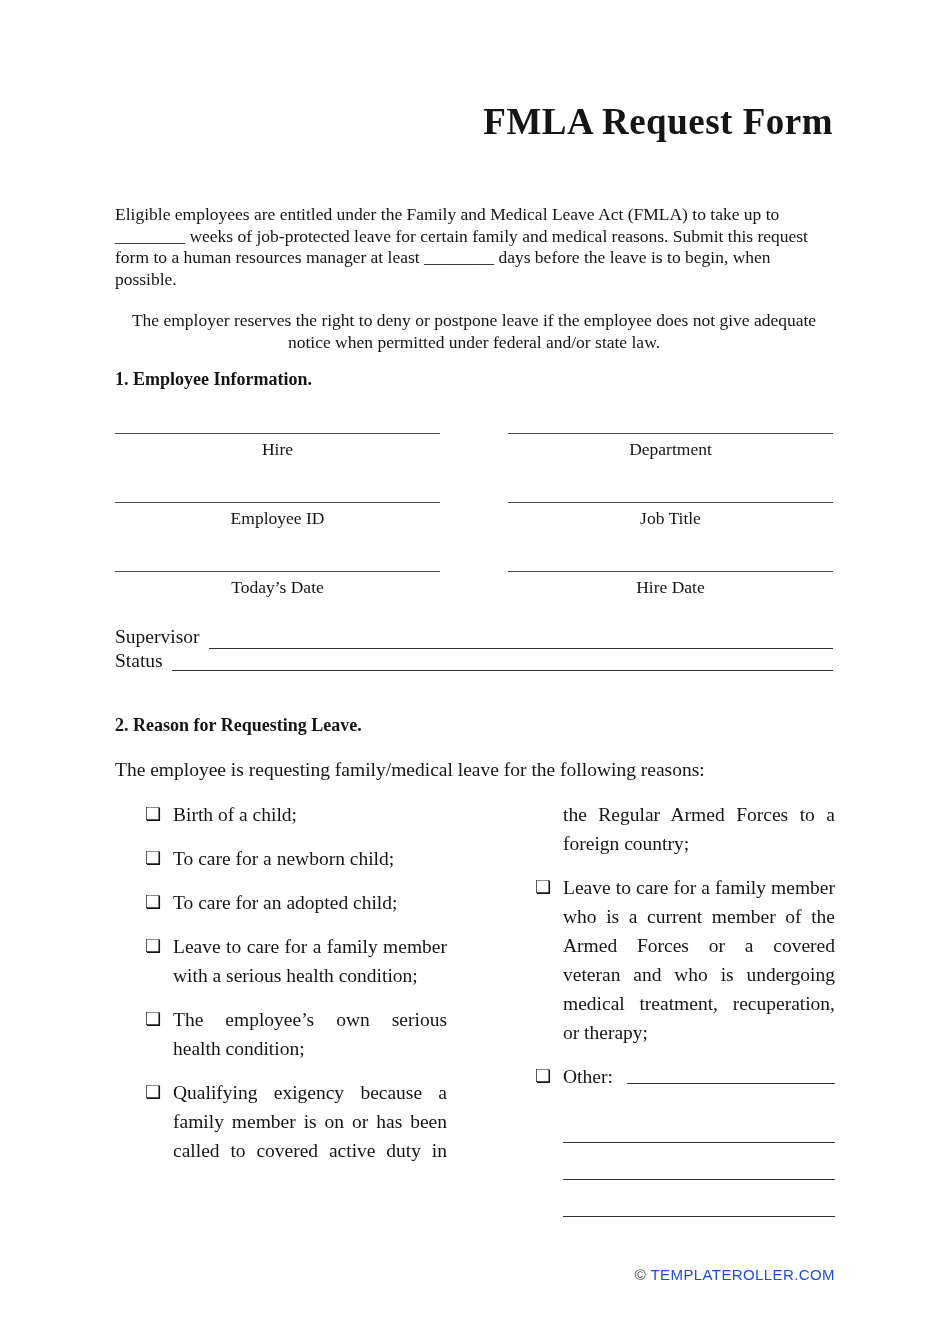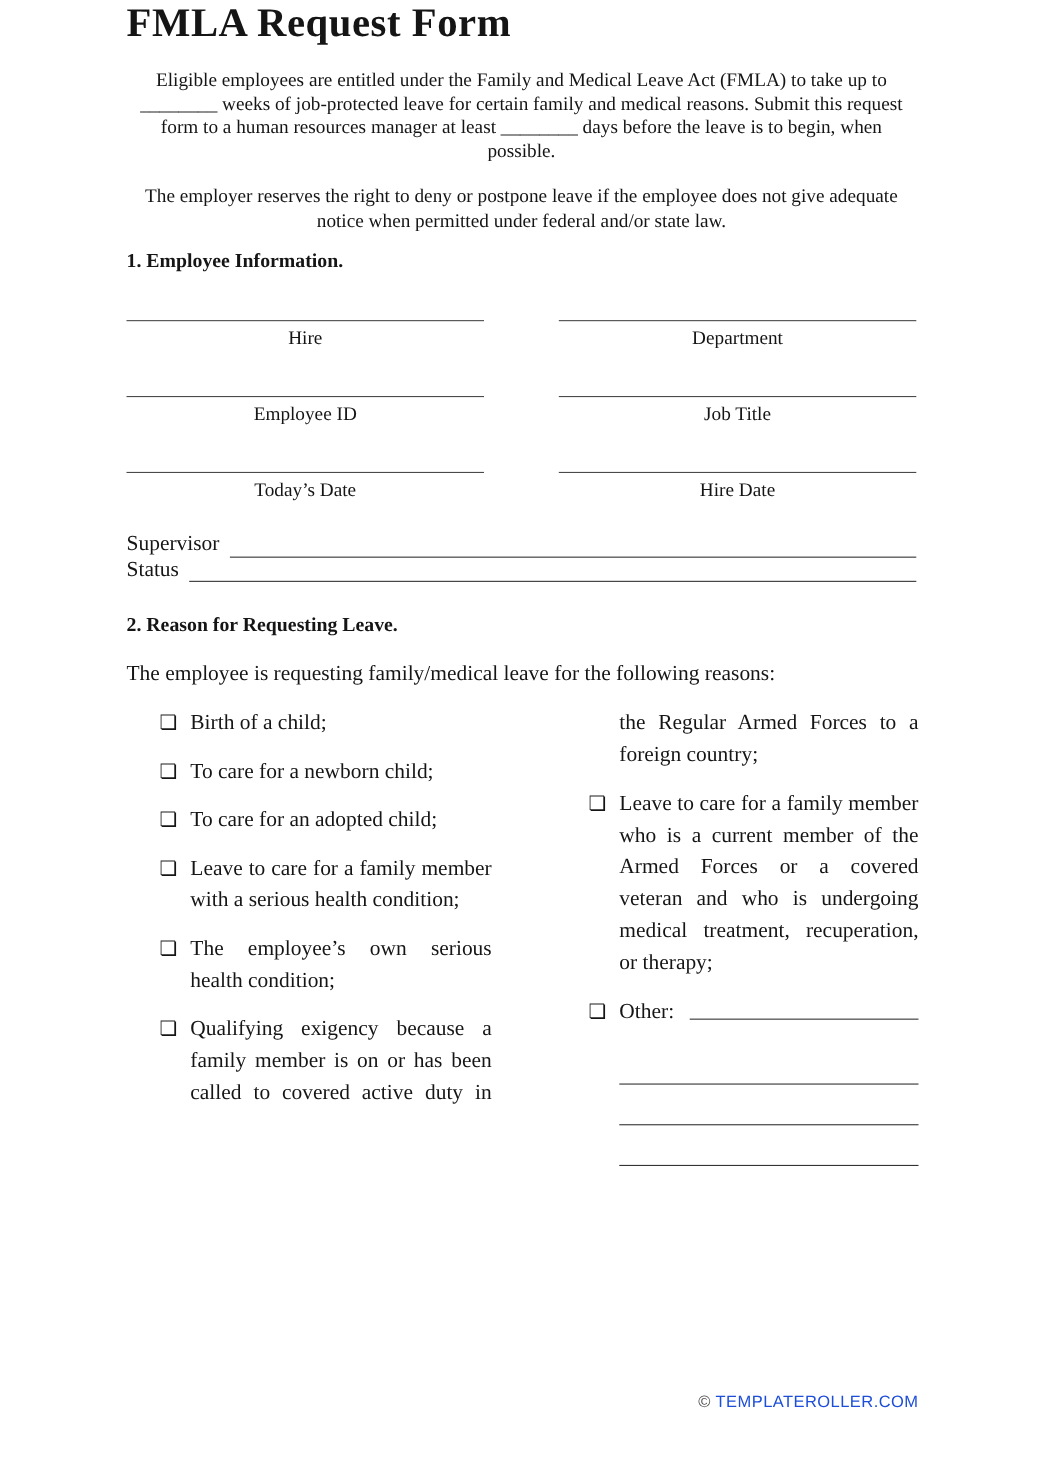--- a/index.html
+++ b/index.html
@@ -8,29 +8,29 @@
     position: relative;
     width: 950px;
     height: 1343px;
     background: #ffffff;
     font-family: "Liberation Serif", serif;
     color: #151515;
     padding: 0 117px 0 115px;
     overflow: hidden;
   }
   .doc-title {
-    text-align: left;
+    margin-top: 100px;
+    text-align: right;
     font-size: 37px;
     font-weight: 700;
     line-height: 44px;
     letter-spacing: 0.5px;
   }
   .intro-1 {
-    margin-top: 18px;
-    text-align: center;
+    margin-top: 60px;
     font-size: 17.5px;
     line-height: 21.5px;
   }
   .intro-2 {
     margin-top: 20px;
     text-align: center;
     font-size: 17.5px;
     line-height: 21.5px;
   }
   .section-heading {
@@ -66,21 +66,21 @@
   }
   .inline-field.supervisor { margin-top: 28px; align-items: flex-end; }
   .inline-field.status { }
   .inline-field .fill-line {
     flex: 1;
     height: 22px;
     margin-left: 9px;
     border-bottom: 1.5px solid #333333;
     cursor: text;
   }
-  .section-2-heading { margin-top: 25px; }
+  .section-2-heading { margin-top: 40px; }
   .reasons-intro {
     margin-top: 21px;
     font-size: 19.5px;
     line-height: 24px;
   }
   .reasons-columns {
     margin-top: 18px;
     padding-left: 30px;
     display: grid;
     grid-template-columns: 302px 300px;

